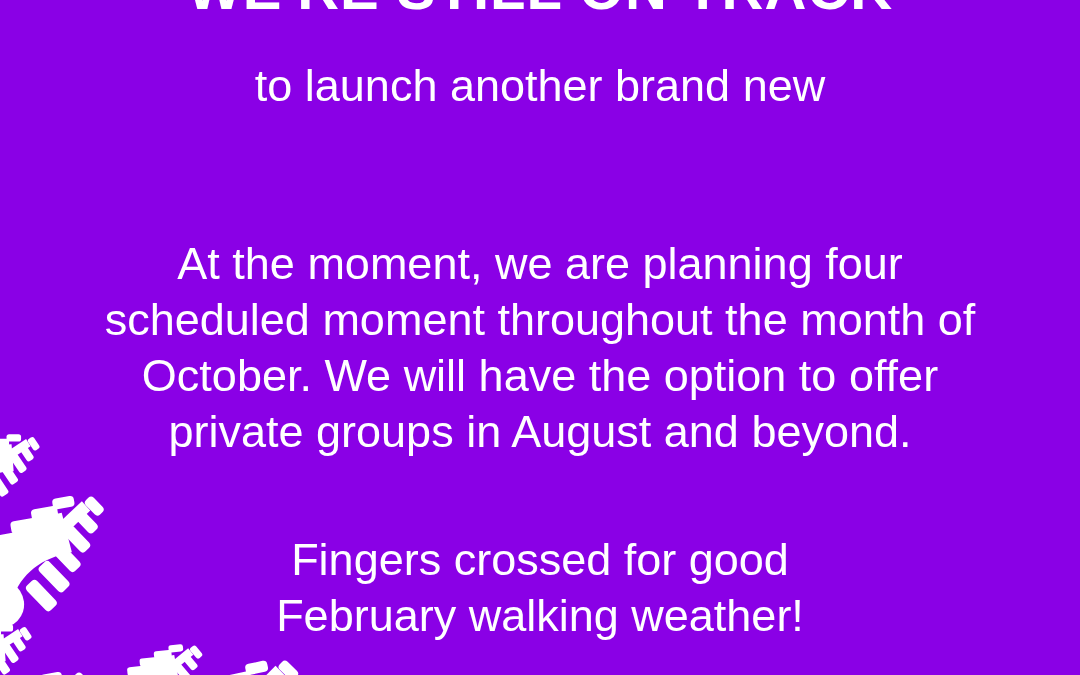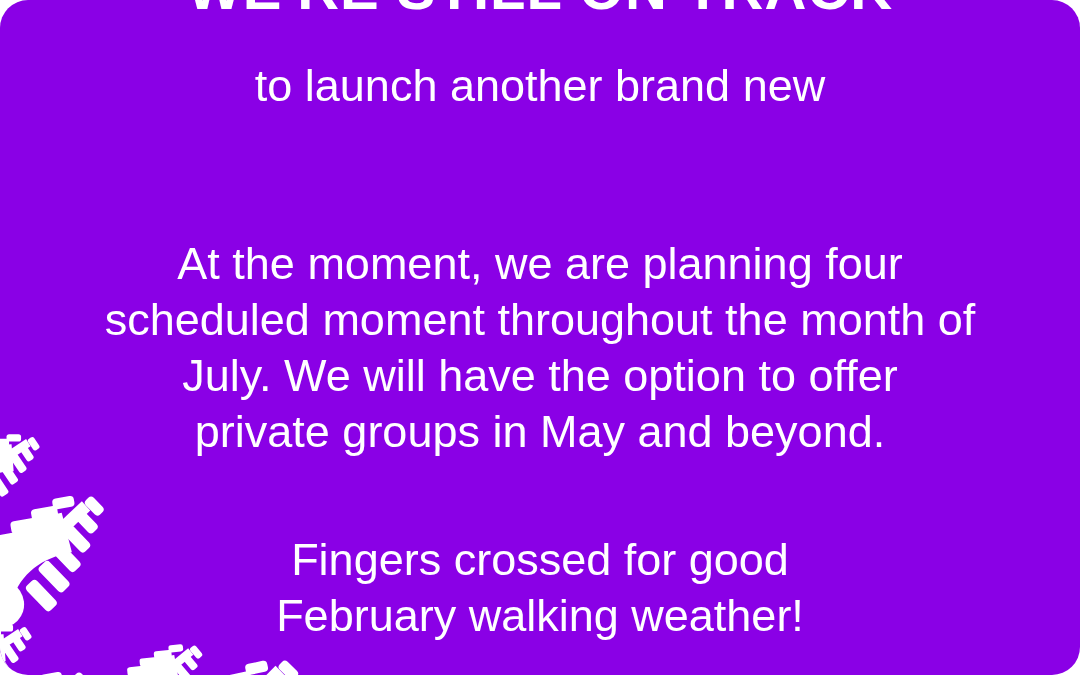--- a/index.html
+++ b/index.html
@@ -71,21 +71,21 @@
     white-space: nowrap;
   }
 
   #para-intro  { top: 58px; }
   #para-body   { top: 236px; }
   #para-close  { top: 532px; }
 </style>
 </head>
 <body>
 
-<div id="poster" style="background: rgb(138, 0, 230); border-radius: 28px;">
+<div id="poster" style="background: rgb(138, 0, 230);">
 
   <svg id="footprints" viewBox="0 0 1080 675" width="1080" height="675" aria-hidden="true">
     <defs>
 
       <g id="bootprint">
 
         <path d="M 52 150
                  C 20 150 4 128 4 104
                  C 4 84 14 68 30 60
                  L 96 26
@@ -146,22 +146,22 @@
 
     <div class="headline">WE'RE STILL ON TRACK</div>
 
     <div class="para" id="para-intro">
       <div class="line">to launch another brand new</div>
     </div>
 
     <div class="para" id="para-body">
       <div class="line">At the moment, we are planning four</div>
       <div class="line">scheduled moment throughout the month of</div>
-      <div class="line">July. We will have the option to offer</div>
-      <div class="line">private groups in May and beyond.</div>
+      <div class="line">October. We will have the option to offer</div>
+      <div class="line">private groups in August and beyond.</div>
     </div>
 
     <div class="para" id="para-close">
       <div class="line">Fingers crossed for good</div>
       <div class="line">February walking weather!</div>
     </div>
 
   </div>
 </div>
 

